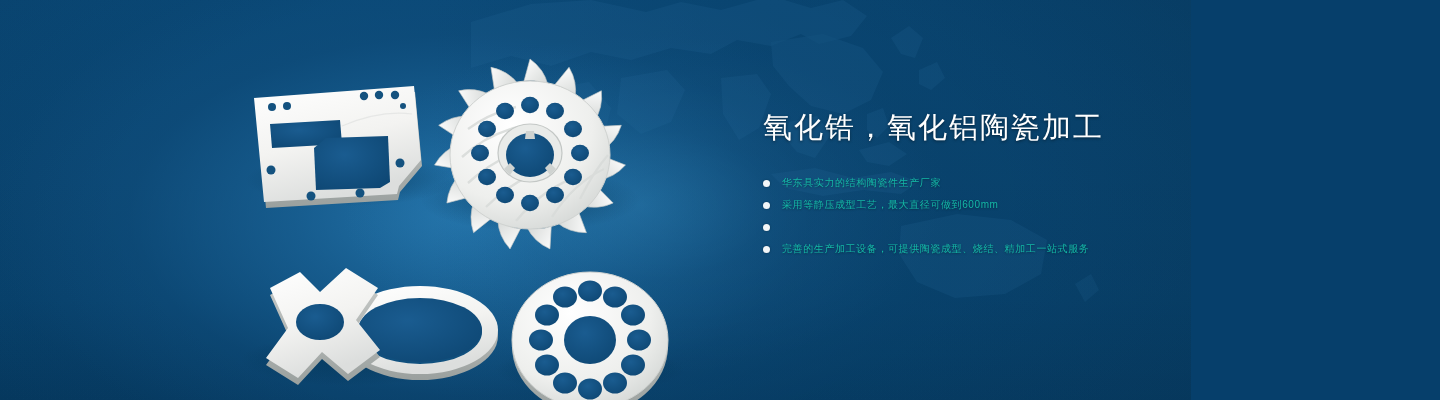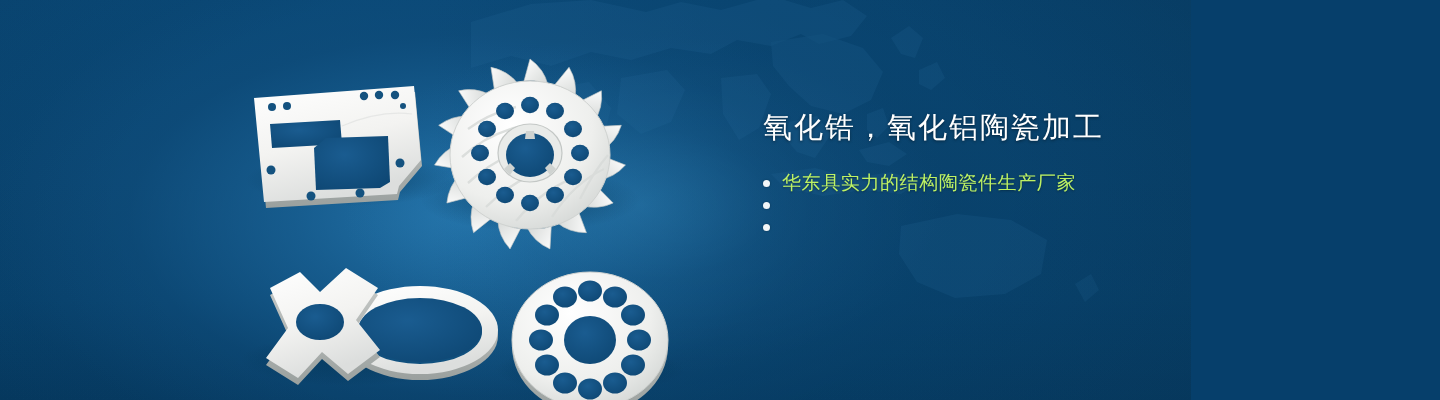--- a/index.html
+++ b/index.html
@@ -80,22 +80,22 @@
     height:22px;margin-bottom:0px;
   }
   .dot{
     flex:0 0 auto;
     width:7px;height:7px;border-radius:50%;
     background:#f2f6f8;
     margin-right:12px;
     box-shadow:0 0 2px rgba(0,0,0,.35);
   }
   .btext{
-    color:#bef264;
-    font-size:19px;
+    color:#14b8a6;
+    font-size:10px;
     line-height:22px;
     letter-spacing:.6px;
     white-space:nowrap;
     text-shadow:0 1px 2px rgba(0,0,0,.35);
   }
 </style>
 </head>
 <body>
 
 <div class="banner">
@@ -300,20 +300,25 @@
 
   <div class="copy">
     <h1 class="headline">氧化锆，氧化铝陶瓷加工</h1>
     <ul class="bullets">
       <li class="bullet">
         <span class="dot"></span>
         <span class="btext">华东具实力的结构陶瓷件生产厂家</span>
       </li>
       <li class="bullet">
         <span class="dot"></span>
+        <span class="btext">采用等静压成型工艺，最大直径可做到600mm</span>
       </li>
       <li class="bullet">
         <span class="dot"></span>
       </li>
+      <li class="bullet">
+        <span class="dot"></span>
+        <span class="btext">完善的生产加工设备，可提供陶瓷成型、烧结、精加工一站式服务</span>
+      </li>
     </ul>
   </div>
 
 </div>
 
 </body></html>

